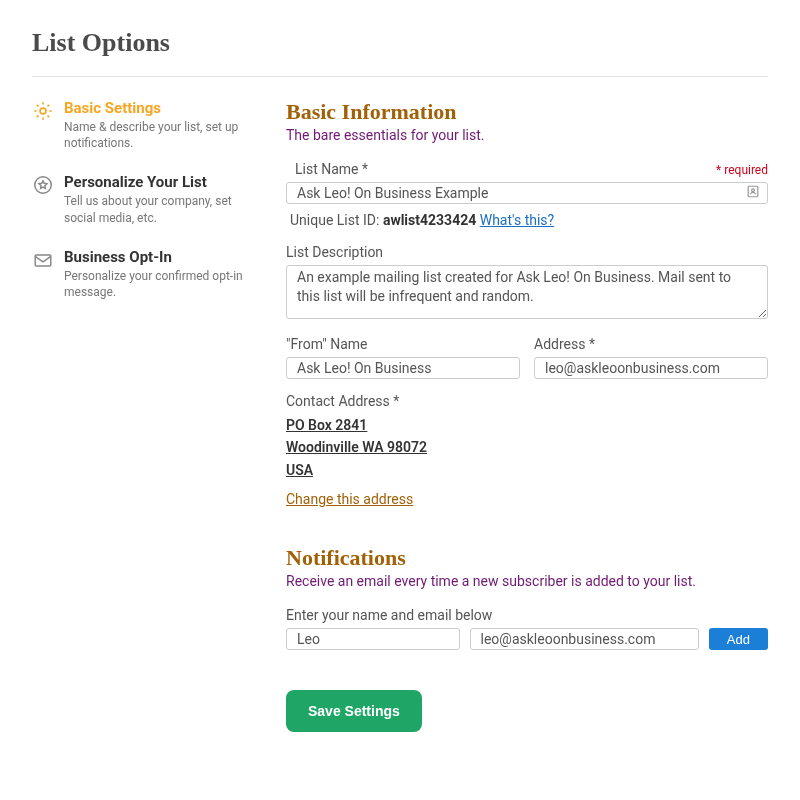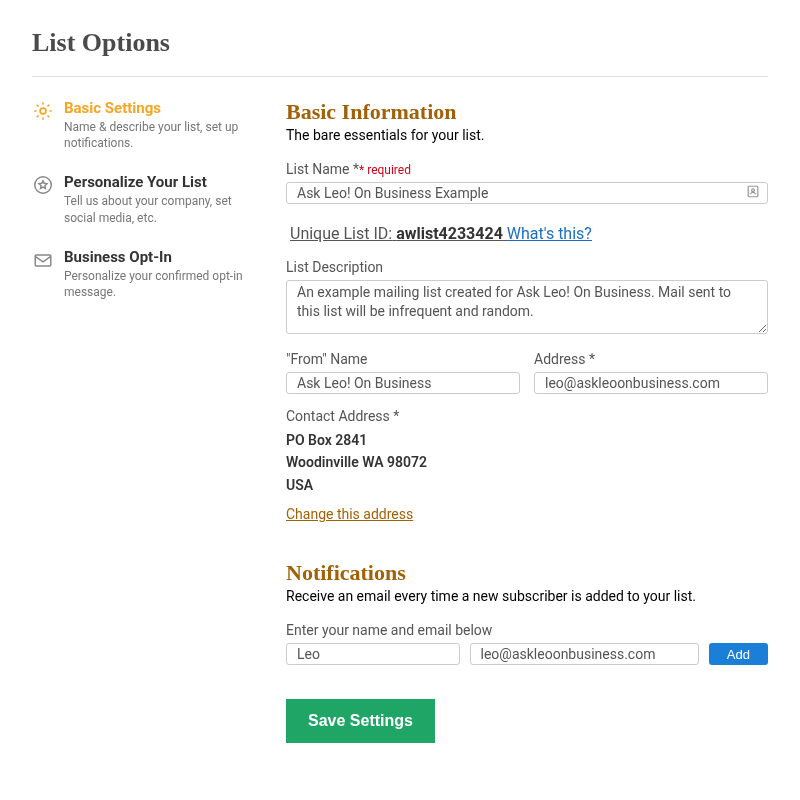--- a/index.html
+++ b/index.html
@@ -31,72 +31,72 @@
   .nav-item.active .nav-title { color: #f5a623; }
   .nav-desc { font-size: 12px; color: #777; line-height: 1.35; margin-top: 2px; }
   .main { flex: 1; }
   h2.section-title {
     font-family: "Georgia", serif;
     font-size: 22px;
     font-weight: 700;
     color: #a16207;
     margin-bottom: 2px;
   }
-  .section-sub { font-size: 14px; color: #000000; margin-bottom: 18px; }
+  .section-sub { font-size: 14px; color: #701a75; margin-bottom: 18px; }
   .field-group { margin-bottom: 14px; }
   .field-label { font-size: 14px; color: #555; margin-bottom: 5px; display: block; }
-  .label-row { display: flex; justify-content: flex-start; align-items: baseline; }
+  .label-row { display: flex; justify-content: space-between; align-items: baseline; margin-left: 9px; }
   .required-note { color: #d0021b; font-size: 12px; }
   input[type=text], textarea {
     width: 100%;
     border: 1px solid #ccc;
     border-radius: 3px;
     padding: 2px 10px;
     font-size: 14px;
     color: #555;
     font-family: inherit;
     background: #fff;
   }
   textarea { resize: vertical; height: 54px; line-height: 1.35; }
   .input-with-icon { position: relative; }
   .input-with-icon .tail-icon {
     position: absolute;
     right: 8px; top: 50%; transform: translateY(-50%);
     color: #999;
     font-size: 14px;
   }
-  .uid-line { font-size: 16px; color: #555; margin: 20px 0 16px 4px; text-decoration: underline; }
+  .uid-line { font-size: 14px; color: #555; margin: 8px 0 16px 4px; }
   .uid-line .uid { font-weight: 700; color: #333; }
   .uid-line a { color: #1b6fc2; text-decoration: underline; }
   .row-2 { display: flex; gap: 14px; }
   .row-2 > div { flex: 1; }
-  .addr-block { color: #333; font-weight: 600; line-height: 1.6; margin-bottom: 10px; }
+  .addr-block { color: #333; font-weight: 600; line-height: 1.6; margin-bottom: 10px; text-decoration: underline; }
   a.link { color: #a16207; text-decoration: underline; font-size: 14px; }
   .notif-row { display: flex; gap: 10px; align-items: stretch; justify-content: space-between; }
   .notif-row input { flex: 1; }
   .notif-row .name { flex: 0 0 36%; }
   .btn-add {
     background: #1b7fd8;
     color: #fff;
     border: none;
     border-radius: 3px;
     padding: 0 18px;
     font-size: 13px;
     cursor: pointer;
   }
   .btn-save {
     background: #1fa566;
     color: #fff;
     border: none;
-    border-radius: 0;
+    border-radius: 8px;
     padding: 13px 22px;
-    font-size: 16px;
+    font-size: 14px;
     font-weight: 600;
     cursor: pointer;
-    margin-top: 20px;
+    margin-top: 26px;
   }
   .section-gap { height: 24px; }
 </style>
 </head>
 <body>
 
 <h1 class="page-title">List Options</h1>
 <hr class="divider">
 
 <div class="layout">

